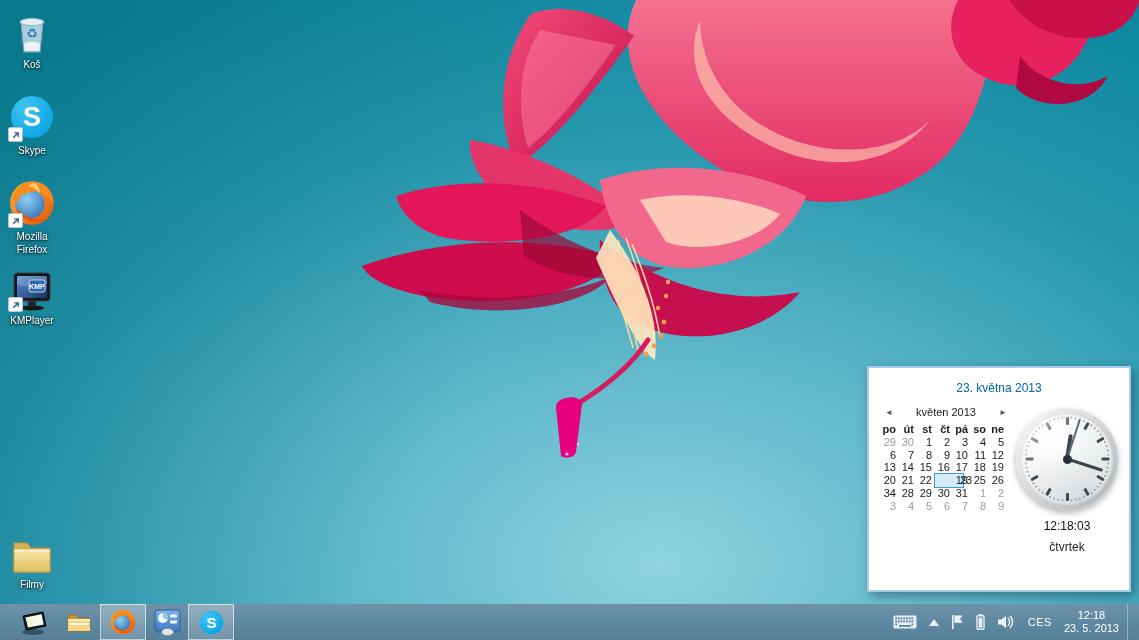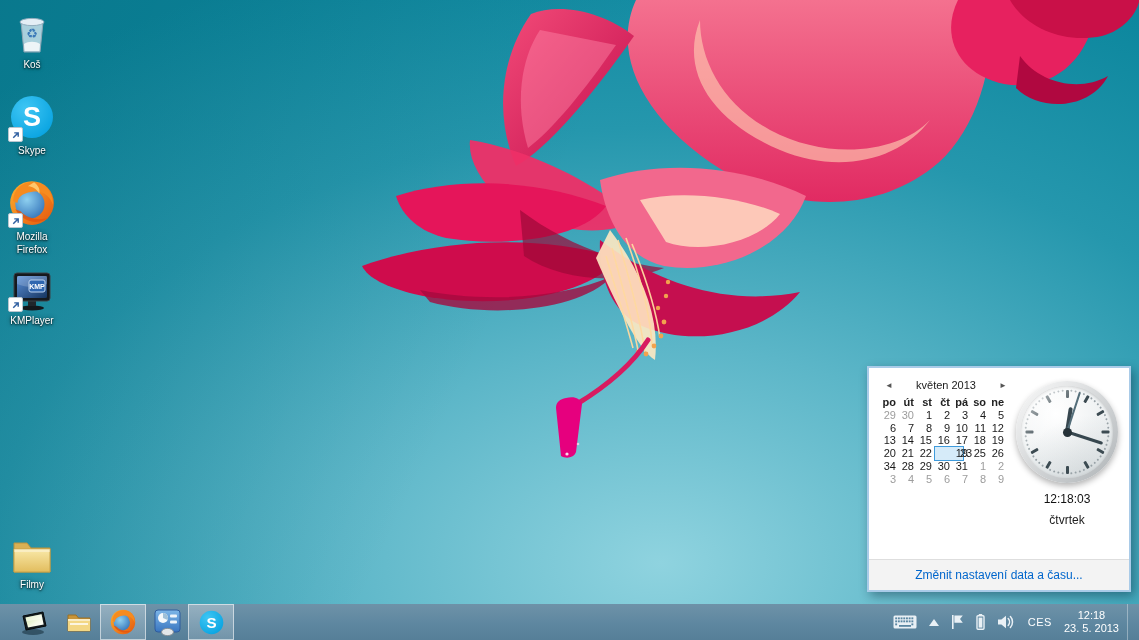--- a/index.html
+++ b/index.html
@@ -240,20 +240,21 @@
           </defs>
         <path d="M5,9 h13 l4,5 h19 v24 h-36 z" fill="#d9b054" stroke="#b8923f" stroke-width="1"></path>
         <path d="M5,15 h36 v23 h-36 z" fill="url(#folF)" stroke="#c9a349" stroke-width="1"></path>
         <path d="M5,15 h36 v3 h-36 z" fill="#ffffff" opacity=".35"></path>
       </svg>
     </div>
     <div class="lbl">Filmy</div>
   </div>
 
   <div id="popup">
+    <div class="popup-title">23. května 2013</div>
     <div class="popup-body">
       <div class="cal">
         <div class="cal-nav">
           <span class="cal-arrow">◄</span>
           <span>květen 2013</span>
           <span class="cal-arrow">►</span>
         </div>
         <div id="cal-grid">
             <div class="cal-cell cal-head">po</div>
             <div class="cal-cell cal-head">út</div>
@@ -372,23 +373,20 @@
               <div class="tick" style="transform: rotate(336deg) translateY(-41.5px);"></div>
               <div class="tick" style="transform: rotate(342deg) translateY(-41.5px);"></div>
               <div class="tick" style="transform: rotate(348deg) translateY(-41.5px);"></div>
               <div class="tick" style="transform: rotate(354deg) translateY(-41.5px);"></div>
             </div>
         </div>
         <div class="time-digital">12:18:03</div>
         <div class="weekday">čtvrtek</div>
       </div>
     </div>
-    <div class="popup-footer">
-      <span class="footer-link">Změnit nastavení data a času...</span>
-    </div>
   </div>
 
   <div id="taskbar">
     <div class="tb-left">
       <div class="tb-btn">
         <svg width="32" height="26" viewBox="0 0 32 26">
           <ellipse cx="14" cy="23" rx="11" ry="3" fill="rgba(5,25,35,.45)"></ellipse>
           <polygon points="4,7 24,3 27,17 7,21" fill="#141c1f" stroke="#060b0d" stroke-width="1"></polygon>
           <polygon points="6.5,8.5 22.5,5.3 24.7,15.5 9,18.5" fill="url(#startScreen)"></polygon>
           <polygon points="6.5,8.5 22.5,5.3 23.4,9.4 7.4,12.6" fill="#ffffff" opacity=".45"></polygon>

